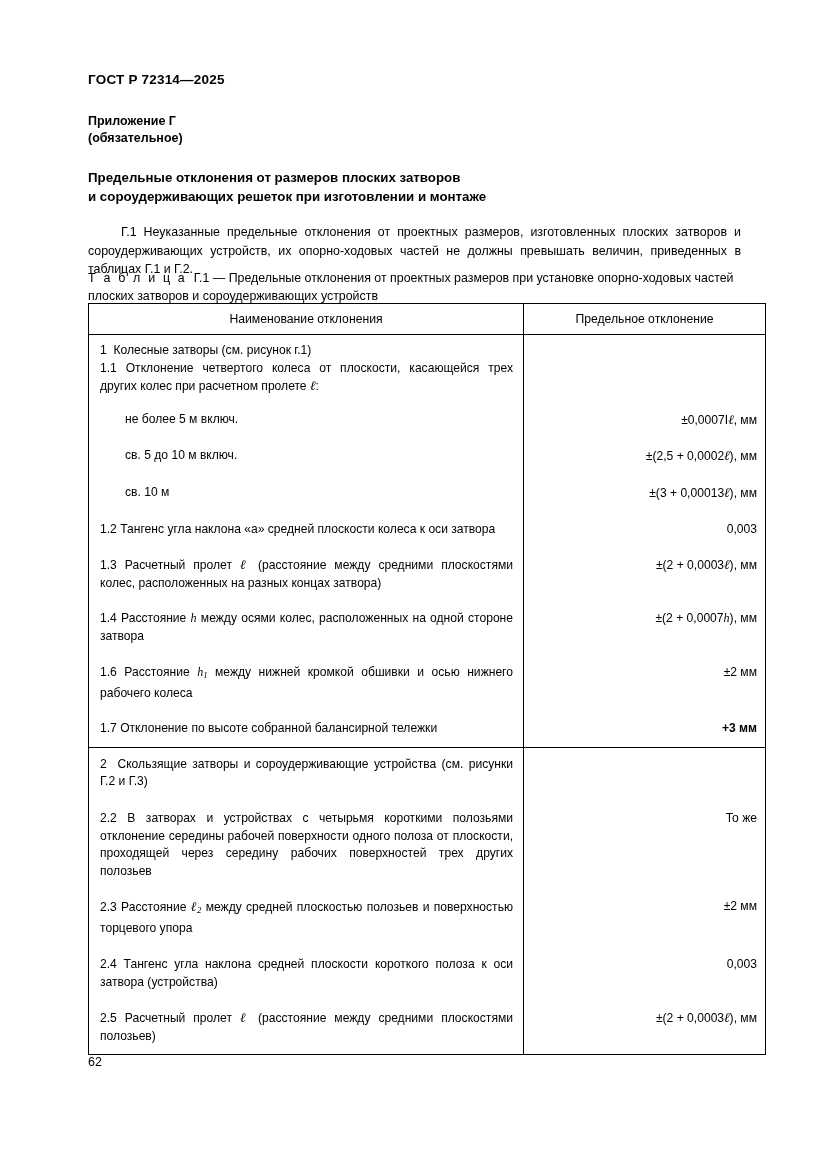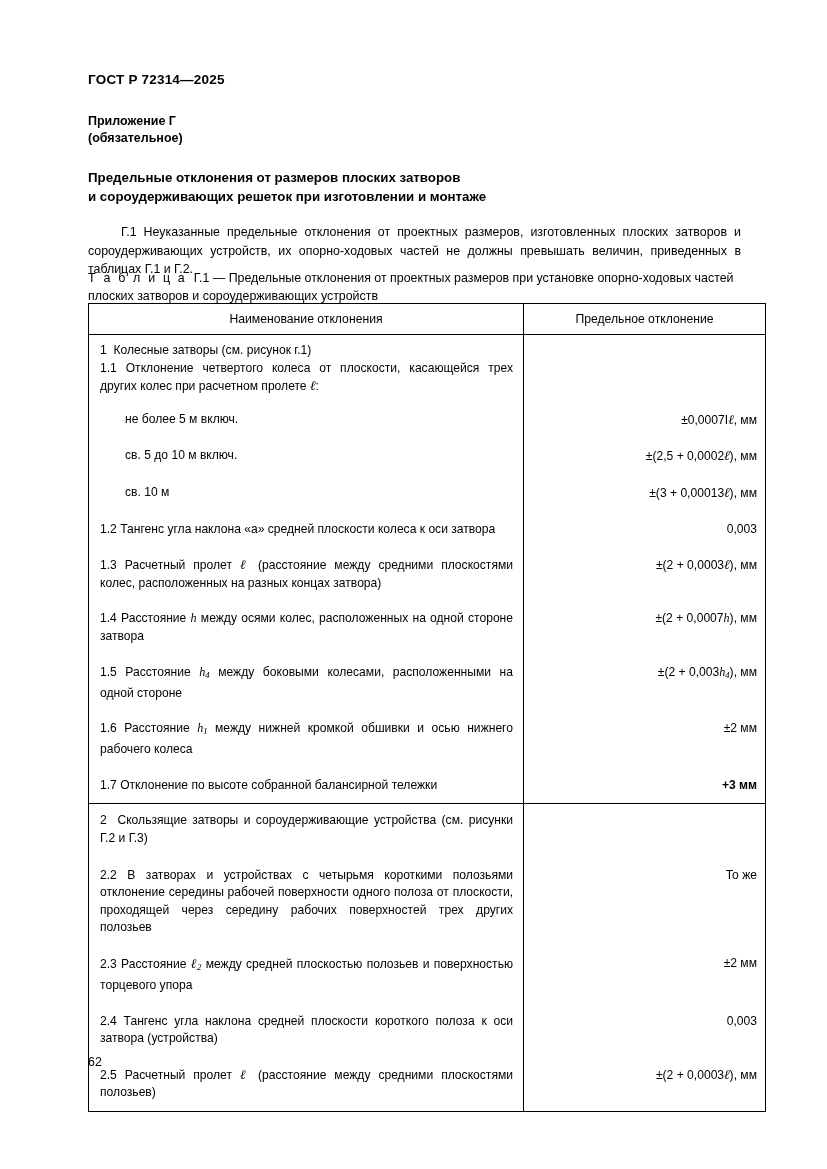--- a/index.html
+++ b/index.html
@@ -245,24 +245,20 @@
         </tr>
         <tr>
           <td class="name-cell" style="padding-top: 9px; padding-bottom: 9px;"><span>1.3 Расчетный пролет <span class="ell">ℓ</span> (расстояние между средними плоскостями колес, расположенных на разных концах затвора)</span></td>
           <td class="val-cell" style="padding-top: 9px; padding-bottom: 9px;">±(2 + 0,0003<span class="ell">ℓ</span>), мм</td>
         </tr>
         <tr>
           <td class="name-cell" style="padding-top: 9px; padding-bottom: 9px;"><span>1.4 Расстояние <var>h</var> между осями колес, расположенных на одной стороне затвора</span></td>
           <td class="val-cell" style="padding-top: 9px; padding-bottom: 9px;">±(2 + 0,0007<var>h</var>), мм</td>
         </tr>
         <tr>
-          <td class="name-cell" style="padding-top: 9px; padding-bottom: 9px;"><span>1.5 Расстояние <var>h</var><sub>4</sub> между боковыми колесами, расположенными на одной стороне</span></td>
-          <td class="val-cell" style="padding-top: 9px; padding-bottom: 9px;">±(2 + 0,003<var>h</var><sub>4</sub>), мм</td>
-        </tr>
-        <tr>
           <td class="name-cell" style="padding-top: 9px; padding-bottom: 9px;"><span>1.6 Расстояние <var>h</var><sub>1</sub> между нижней кромкой обшивки и осью нижнего рабочего колеса</span></td>
           <td class="val-cell" style="padding-top: 9px; padding-bottom: 9px;">±2 мм</td>
         </tr>
         <tr>
           <td class="name-cell" style="padding-top: 9px; padding-bottom: 9px;"><span>1.7 Отклонение по высоте собранной балансирной тележки</span></td>
           <td class="val-cell" style="padding-top: 9px; padding-bottom: 9px; font-weight: bold;">+3 мм</td>
         </tr>
         <tr class="group-row section-start">
           <td class="name-cell" style="padding-top: 8px; padding-bottom: 10px;"><span>2&nbsp; Скользящие затворы и сороудерживающие устройства (см. рисунки Г.2 и Г.3)</span></td>
           <td class="val-cell"></td>

